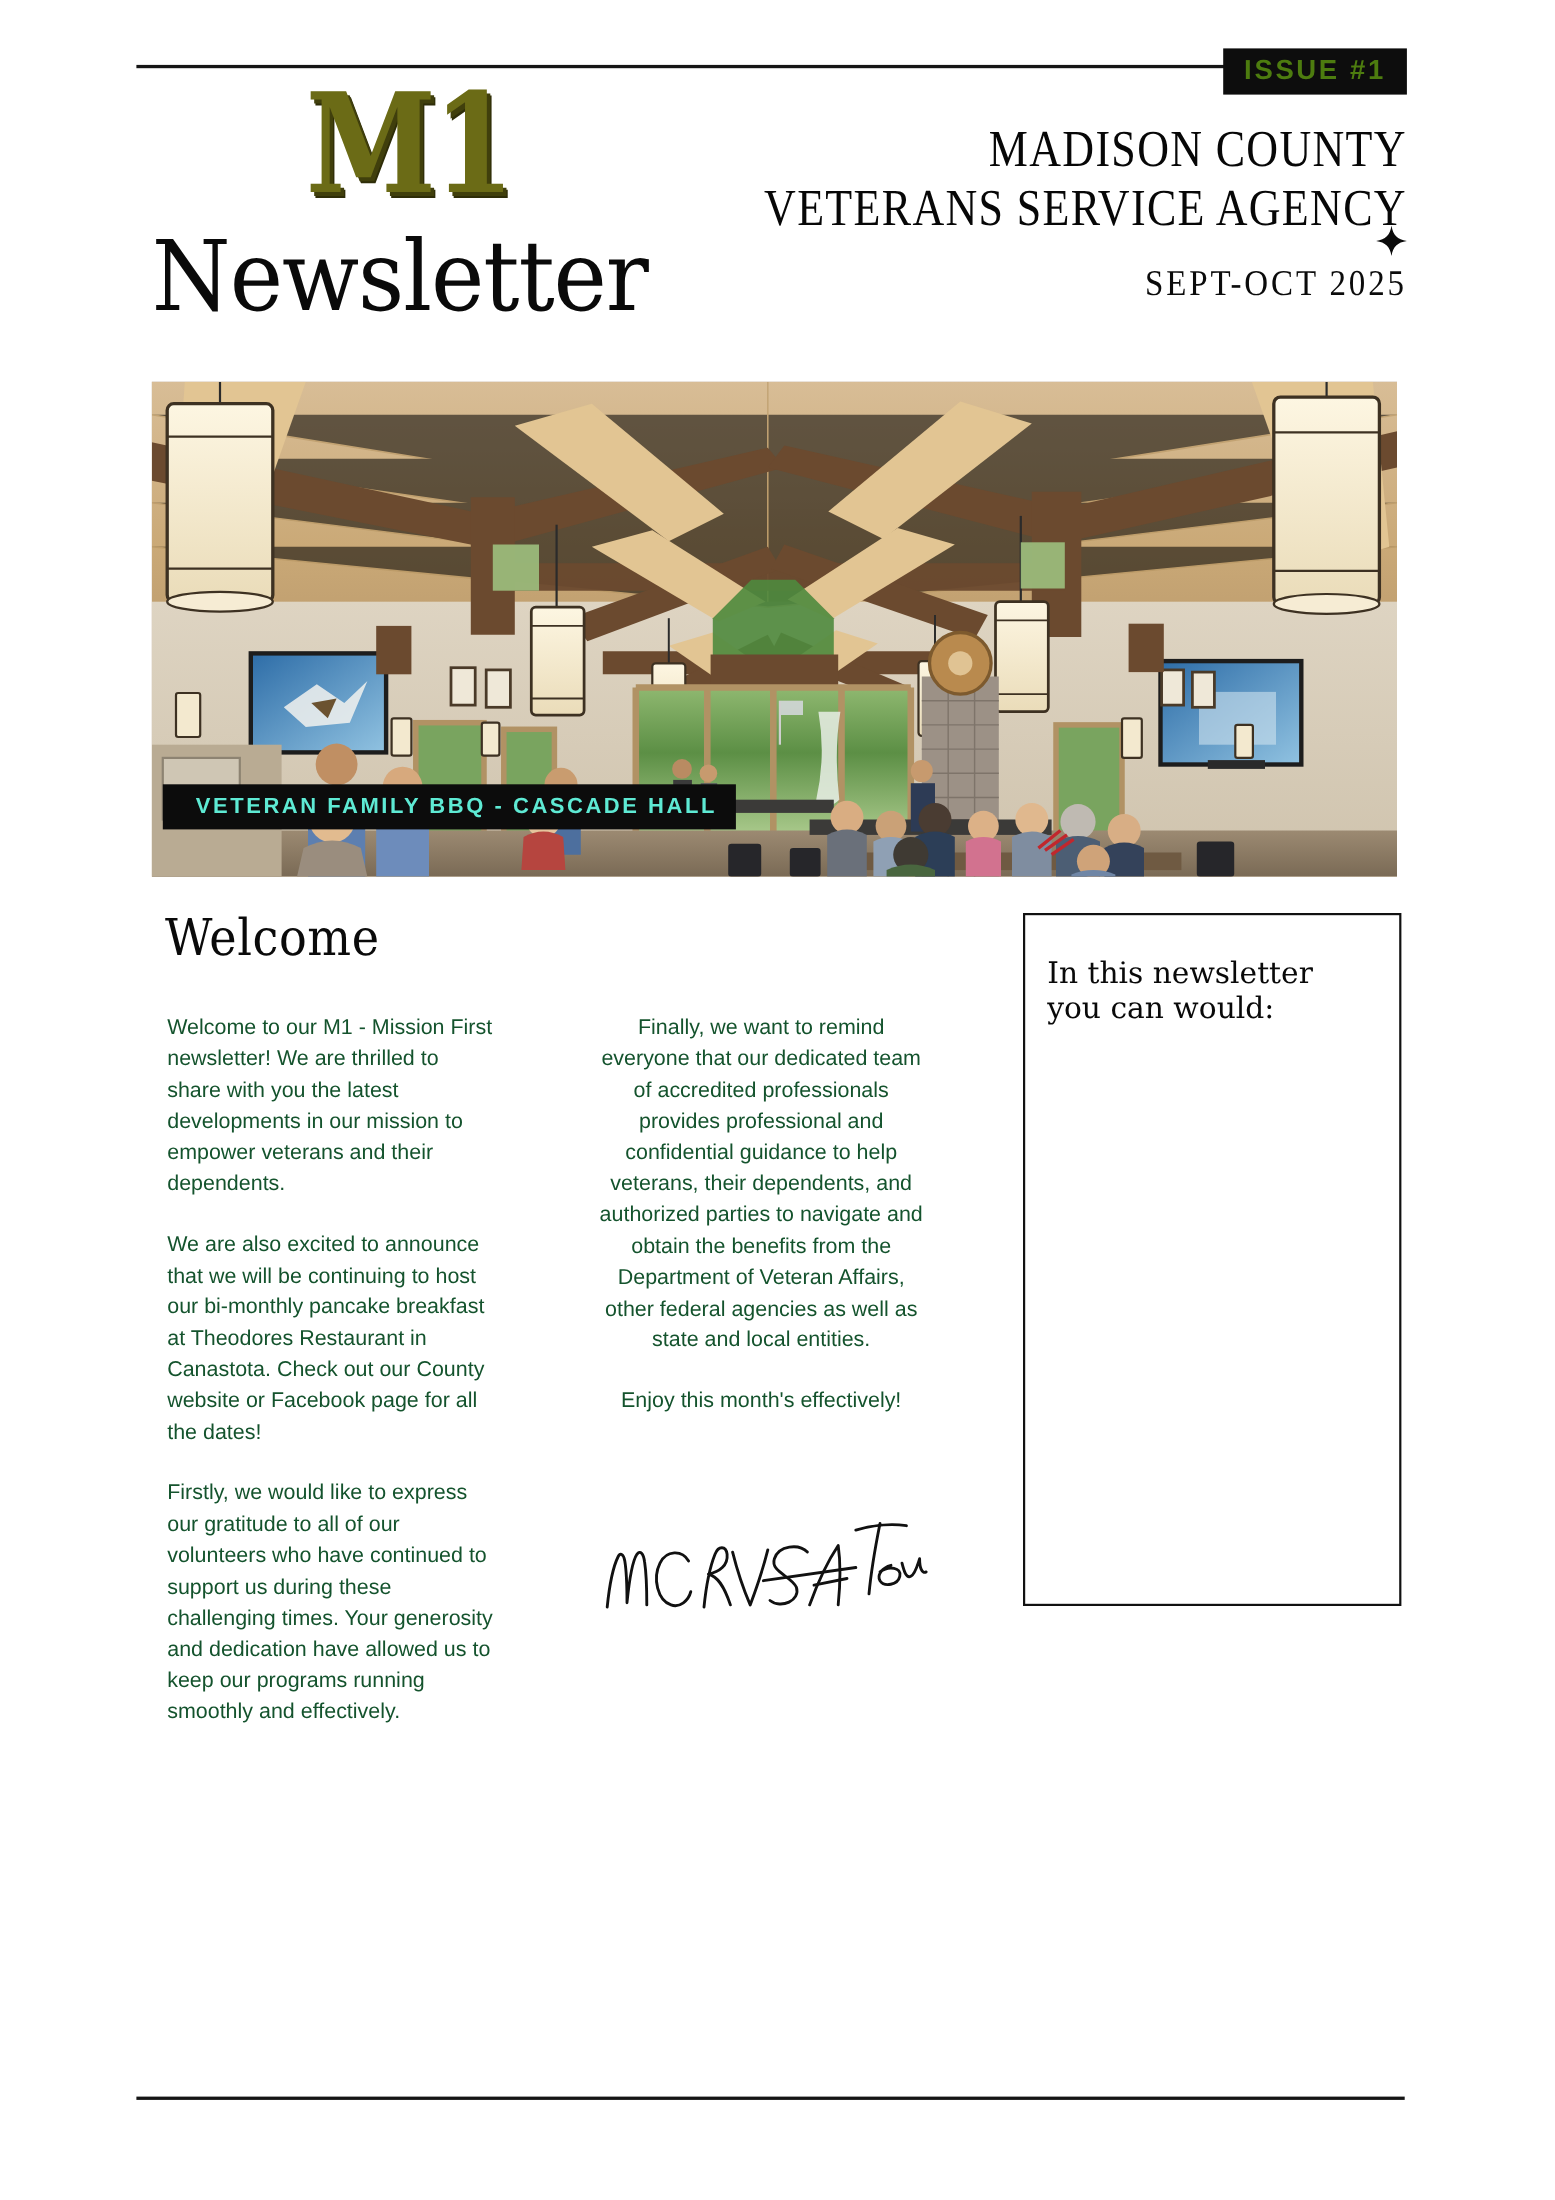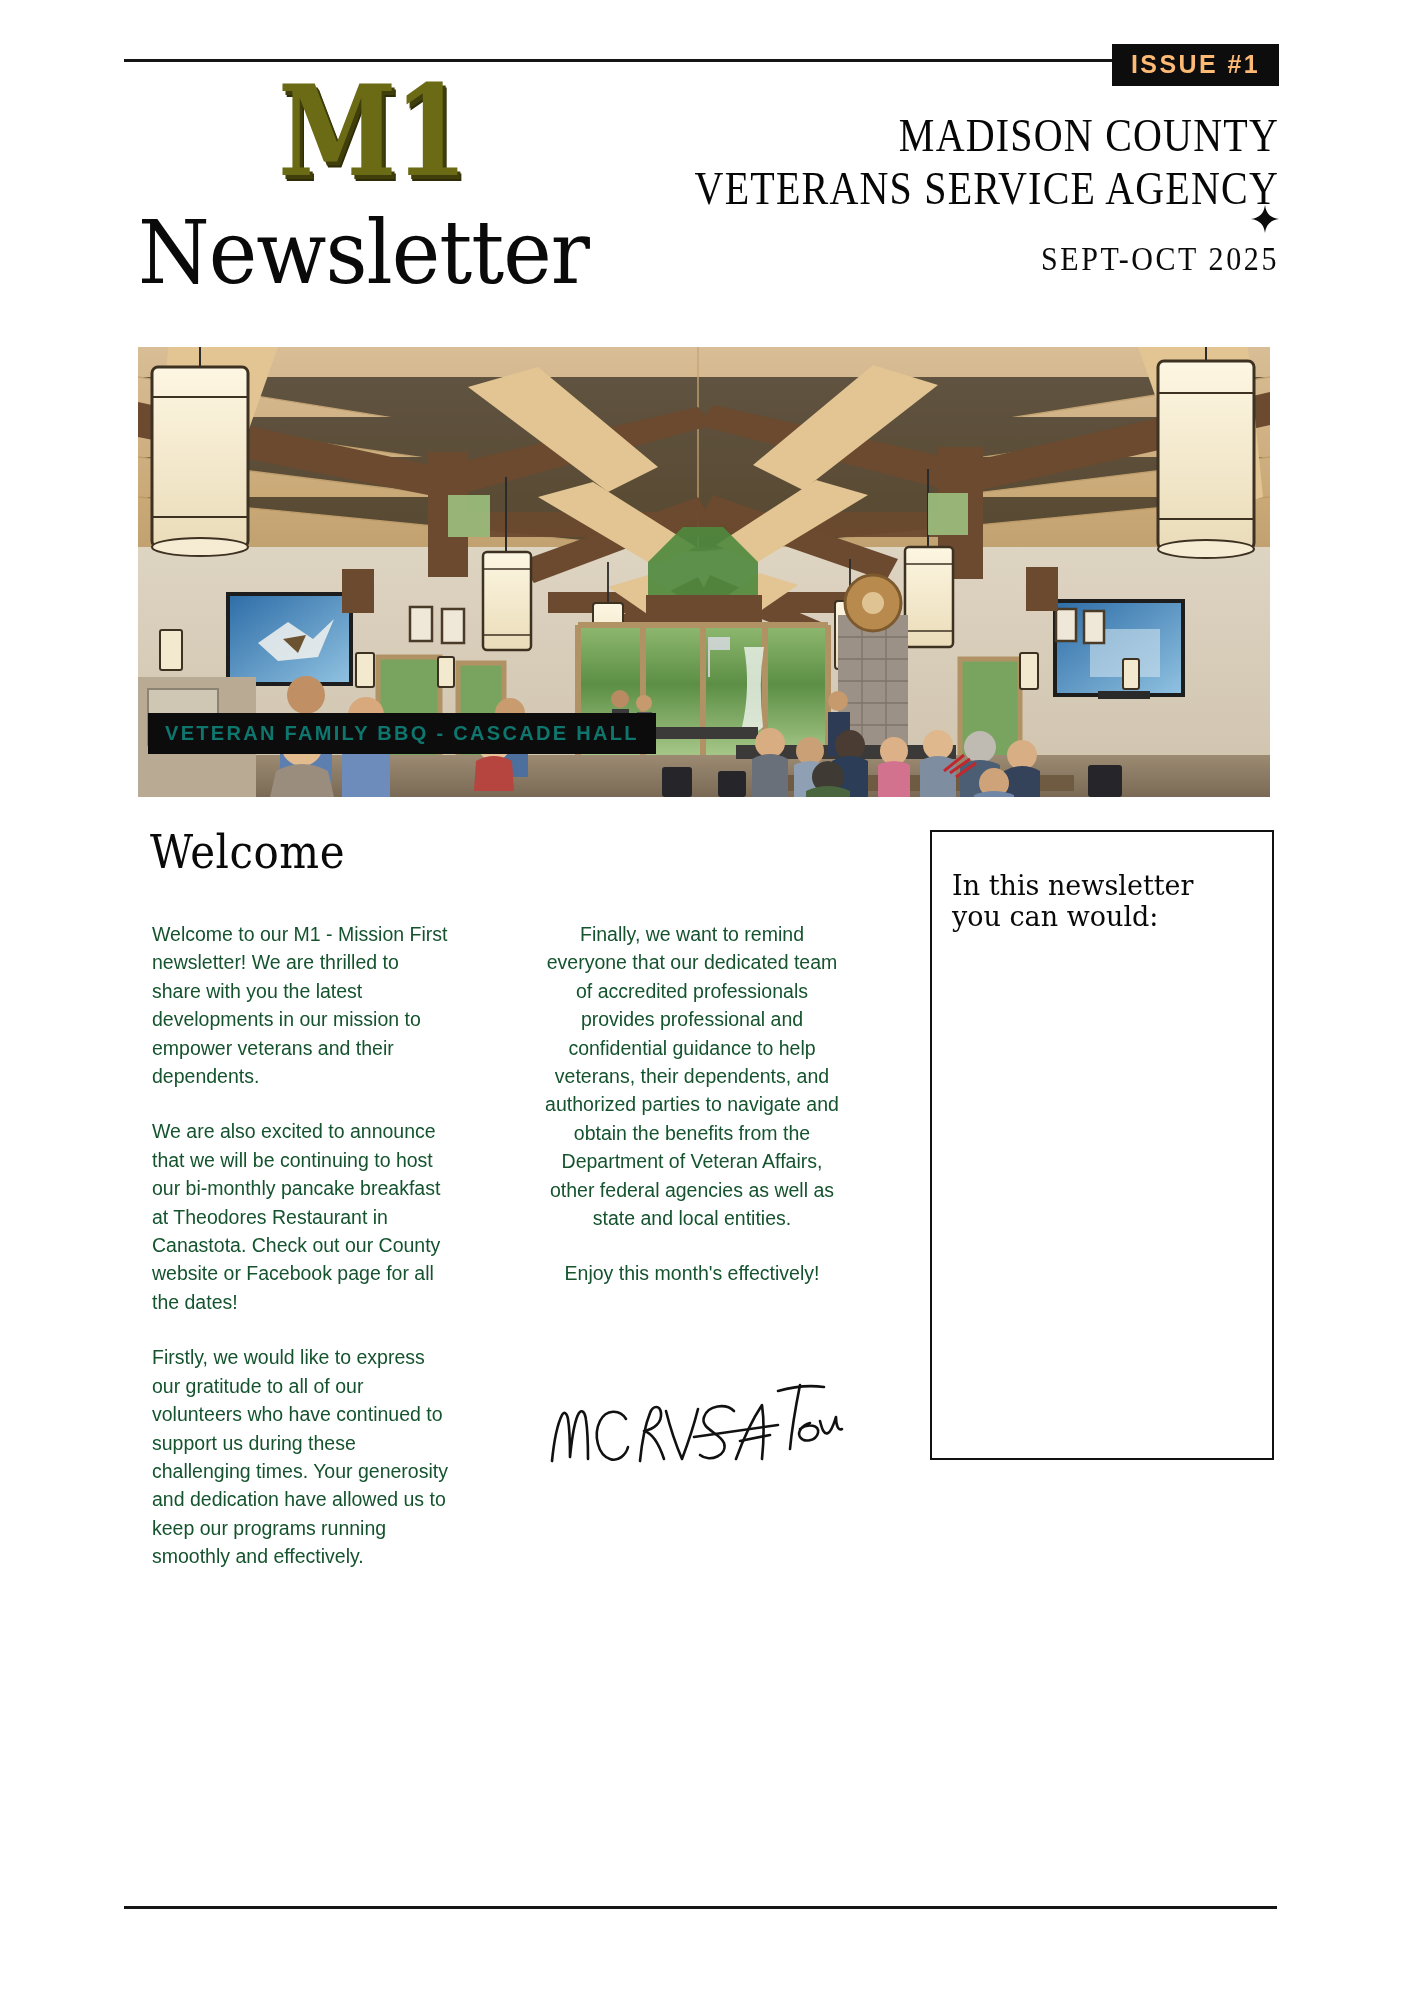--- a/index.html
+++ b/index.html
@@ -30,21 +30,21 @@
     left:124px; top:59px;
     width:1153px;
     height:3px;
     background:#151515;
   }
 
   .issue-badge {
     position:absolute;
     right:135px; top:44px;
     background:#0d0d0d;
-    color:#fdba74;
+    color:#4d7c0f;
     font-family:"Liberation Sans", sans-serif;
     font-size:25px;
     font-weight:bold;
     letter-spacing:2.4px;
     padding:8px 19px 9px 19px;
     line-height:1;
     z-index:4;
   }
 
   .logo-m1 {
@@ -127,25 +127,25 @@
     background:#b9a68c;
   }
   .photo { position:absolute; inset:0; overflow:hidden; }
   .photo svg { display:block; width:100%; height:100%; }
 
   .photo-caption {
     position:absolute;
     left:10px;
     bottom:43px;
     background:#0c0c0c;
-    color:#0f766e;
+    color:#5eead4;
     font-size:20px;
     font-weight:bold;
     letter-spacing:2.3px;
-    padding:10px 17px 11px 17px;
+    padding:10px 17px 11px 30px;
     line-height:1;
     z-index:5;
     white-space:nowrap;
     text-align:right;
   }
 
   
   .welcome-title {
     position:absolute;
     left:150px; top:825px;

